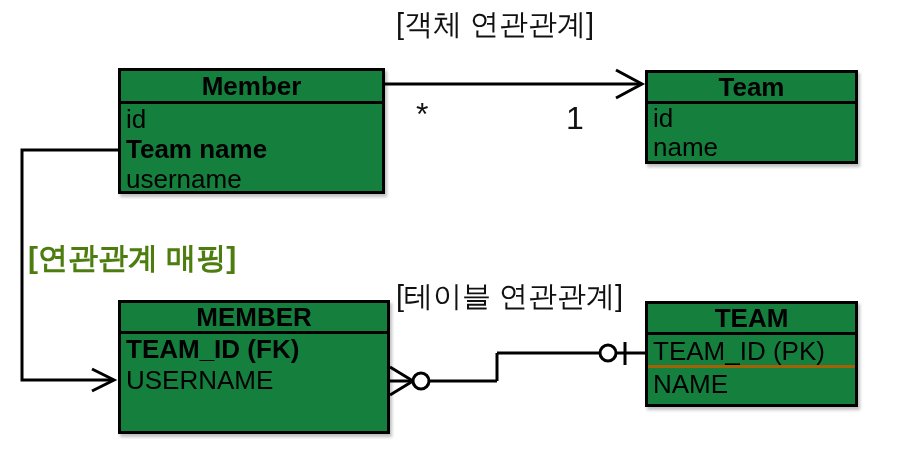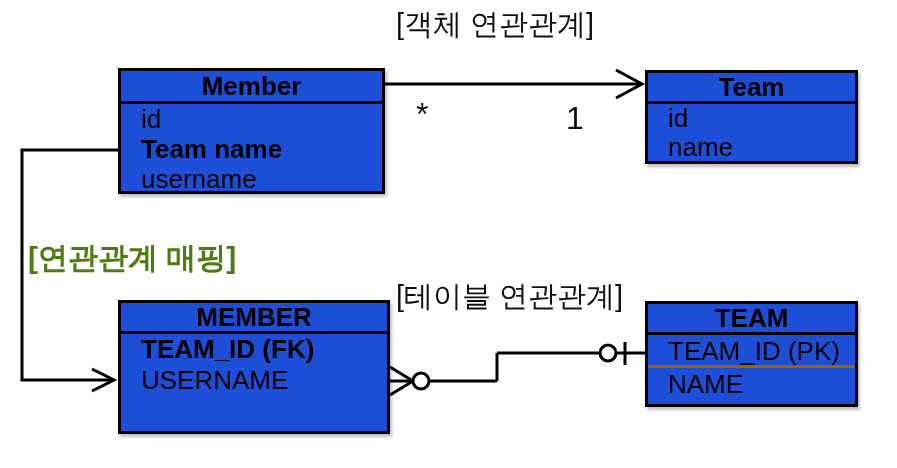--- a/index.html
+++ b/index.html
@@ -7,28 +7,28 @@
   .canvas {
     position:relative; width:897px; height:468px; background:#ffffff;
     font-family:"Liberation Sans", sans-serif; color:#000; overflow:hidden;
   }
   .title { position:absolute; font-size:29px; color:#111; white-space:nowrap; }
   .title.obj { left:330px; top:5px; width:330px; text-align:center; }
   .title.map { left:28px; top:238px; font-size:30px; font-weight:bold; color:#4d7c0f; }
   .title.tbl { left:396px; top:251px;margin-top:26px; }
 
   .box {
-    position:absolute; background:#1d4ed8; border:3px solid #000;
+    position:absolute; background:#15803d; border:3px solid #000;
     box-shadow:2px 3px 3px rgba(0,0,0,0.25);
   }
   .hdr {
     border-bottom:3px solid #000; font-weight:bold; text-align:center;
     font-size:26px; overflow:hidden;
   }
-  .row { padding-left:20px; font-size:26px; white-space:nowrap; overflow:hidden; }
+  .row { padding-left:5px; font-size:26px; white-space:nowrap; overflow:hidden; }
   .bold { font-weight:bold; }
 
   
   .member-class { left:118px; top:68px; width:267px; height:126px; }
   .member-class .hdr { height:33px; line-height:31px; }
   .member-class .row { height:30px; line-height:30px; }
   .team-class { left:645px; top:70px; width:213px; height:94px; }
   .team-class .hdr { height:31px; line-height:29px; }
   .team-class .row { height:29px; line-height:29px; }
 

